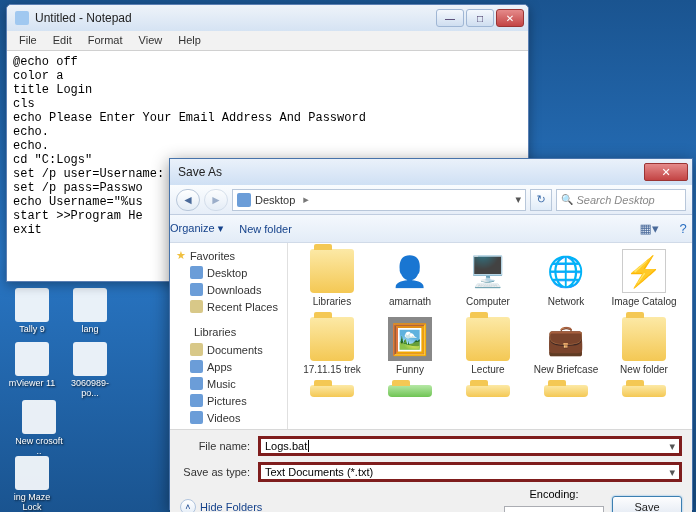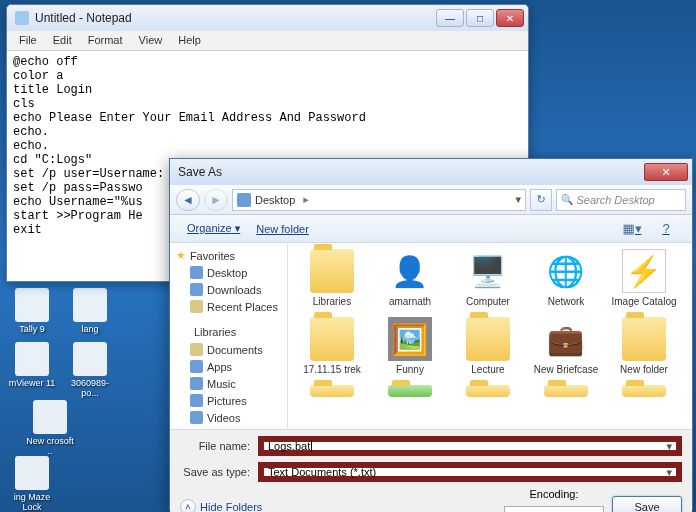--- a/index.html
+++ b/index.html
@@ -25,60 +25,60 @@
 .sa-title { height: 26px; background: linear-gradient(180deg,#eaf1fa,#cfe0f4); display:flex; align-items:center; padding:0 4px 0 8px; font-size:12px; color:#222;}
 .sa-title .spacer{flex:1;}
 .sa-close { width: 44px; height: 18px; background: linear-gradient(180deg,#e58a8a,#c34444); border:1px solid #9a3434; border-radius:2px; display:flex;align-items:center;justify-content:center;color:#fff;font-size:11px;}
 .sa-nav { height: 30px; background: linear-gradient(180deg,#fafcfe,#e6eef8); border-bottom:1px solid #c0cde0; display:flex; align-items:center; padding:0 6px; gap:4px;}
 .nav-arrow { width:24px;height:22px;border:1px solid #b8c7da;border-radius:11px;background:linear-gradient(180deg,#fff,#e3ecf6);display:flex;align-items:center;justify-content:center;font-size:12px;color:#4a6a9a;}
 .crumb { flex:1; height:22px; border:1px solid #b8c7da; background:#fff; display:flex; align-items:center; padding:0 4px; font-size:11px; color:#333; gap:4px;}
 .crumb .ico{width:14px;height:14px;background:#6b9dd8;border-radius:2px;}
 .refresh { width:22px;height:22px;border:1px solid #b8c7da;background:linear-gradient(180deg,#fff,#e0ecf8);display:flex;align-items:center;justify-content:center;color:#3a6aa8;font-size:11px;}
 .search { width:130px;height:22px;border:1px solid #b8c7da;background:#fff;display:flex;align-items:center;padding:0 4px;font-size:11px;color:#888;font-style:italic;}
 .search::before{content:"🔍";font-style:normal;margin-right:3px;font-size:10px;}
-.toolbar { height:28px;background:linear-gradient(180deg,#f4f8fd,#e3ecf7);border-bottom:1px solid #d0dae8;display:flex;align-items:center;padding:0 17px;font-size:11px;color:#15428b;gap:16px;text-decoration:underline;}
+.toolbar { height:28px;background:linear-gradient(180deg,#f4f8fd,#e3ecf7);border-bottom:1px solid #d0dae8;display:flex;align-items:center;padding:0 0;font-size:11px;color:#15428b;gap:16px;}
 .toolbar .spacer{flex:1;}
 .tool-icon{width:18px;height:18px;display:flex;align-items:center;justify-content:center;color:#4a6a9a;font-size:13px;}
 .content { display:flex; height: 186px; background:#fff;}
 .tree { width:118px; border-right:1px solid #e0e0e0; overflow:hidden; padding:4px 0;}
 .tree-group { font-size:11px; }
 .tree-hdr { display:flex;align-items:center;gap:4px;padding:2px 6px;color:#333;}
 .tree-hdr .star{color:#f0c040;}
 .tree-item { display:flex;align-items:center;gap:4px;padding:2px 4px 2px 20px;font-size:11px;color:#333;}
 .tree-item .ic{width:13px;height:13px;background:#d8c888;border-radius:2px;}
 .tree-item .ic.blue{background:#6b9dd8;}
 .grid { flex:1; padding:6px 10px; overflow:hidden;}
 .grid-row{display:flex;gap:10px;margin-bottom:10px;}
 .gitem{width:68px;text-align:center;font-size:10px;color:#333;}
 .gitem .gicon{width:44px;height:44px;margin:0 auto 3px;display:flex;align-items:center;justify-content:center;font-size:30px;}
 .gicon.folder{background:linear-gradient(180deg,#fce9a6,#f4c854);border-radius:3px 3px 4px 4px;position:relative;}
 .gicon.folder::before{content:"";position:absolute;top:-5px;left:4px;width:18px;height:6px;background:#f4c854;border-radius:2px 2px 0 0;}
 .bottom { padding:6px 10px 8px; background:#f0f0f0; border-top:1px solid #d8d8d8;}
 .brow{display:flex;align-items:center;margin-bottom:6px;font-size:11px;}
 .brow label{width:70px;text-align:right;margin-right:8px;color:#333;}
-.brow .field{flex:1;height:20px;border:6px solid #7f1d1d;background:#fff;padding:0 4px;font-size:11px;display:flex;align-items:center;}
+.brow .field{flex:1;height:20px;border:3px solid #7f1d1d;background:#fff;padding:0 4px;font-size:11px;display:flex;align-items:center;}
 .brow .field.drop::after{content:"▾";margin-left:auto;color:#555;}
 .actions{display:flex;align-items:center;gap:8px;margin-top:6px;}
 .hide{display:flex;align-items:center;gap:4px;font-size:11px;color:#15428b;}
 .hide .chev{width:16px;height:16px;border:1px solid #b0c4de;border-radius:8px;display:flex;align-items:center;justify-content:center;font-size:9px;background:linear-gradient(180deg,#fff,#e4edf7);}
 .actions .spacer{flex:1;}
 .enc{display:flex;align-items:center;font-size:11px;gap:6px;flex-direction:column;}
 .enc .field{width:100px;height:20px;border:1px solid #abadb3;background:#fff;padding:0 4px;display:flex;align-items:center;}
 .btn{width:70px;height:22px;border:1px solid #8b9fb8;background:linear-gradient(180deg,#fdfdfe,#e2e9f3);border-radius:3px;font-size:11px;display:flex;align-items:center;justify-content:center;color:#222;}
 .btn.primary{border-color:#3c7fb1;box-shadow:0 0 2px #6bb0e8;}
 </style>
 </head>
 <body>
 
 <div class="desktop">
   <div class="dicon" style="left:6px;top:288px"><div class="box"></div><span>Tally 9</span></div>
   <div class="dicon" style="left:64px;top:288px"><div class="box"></div><span>lang</span></div>
   <div class="dicon" style="left:6px;top:342px"><div class="box"></div><span>mViewer 11</span></div>
   <div class="dicon" style="left:64px;top:342px"><div class="box"></div><span>3060989-po...</span></div>
-  <div class="dicon" style="left:24px;top:400px"><div class="box"></div><span>New crosoft ..</span></div>
+  <div class="dicon" style="left:13px;top:400px"><div class="box"></div><span>New crosoft ..</span></div>
   <div class="dicon" style="left:6px;top:456px"><div class="box"></div><span>ing Maze Lock</span></div>
 </div>
 
 <div class="notepad">
   <div class="np-title">
     <span style="width:14px;height:14px;background:#a0c8f0;margin-right:6px;border-radius:2px;"></span>
     <span>Untitled - Notepad</span>
     <span class="spacer"></span>
     <div class="np-btn">—</div>
     <div class="np-btn">□</div>

